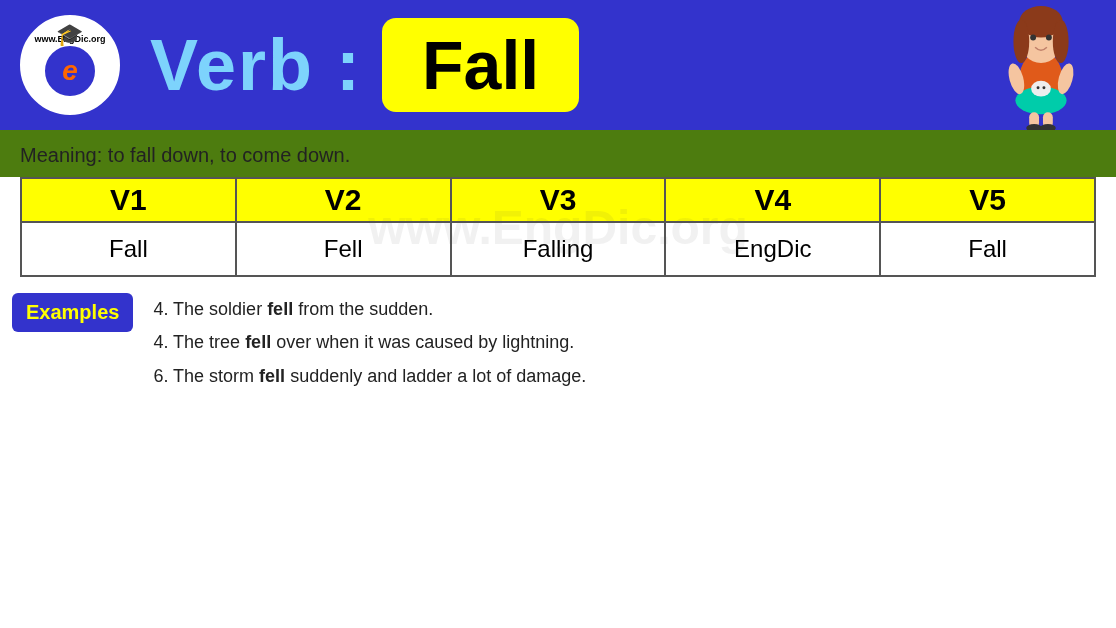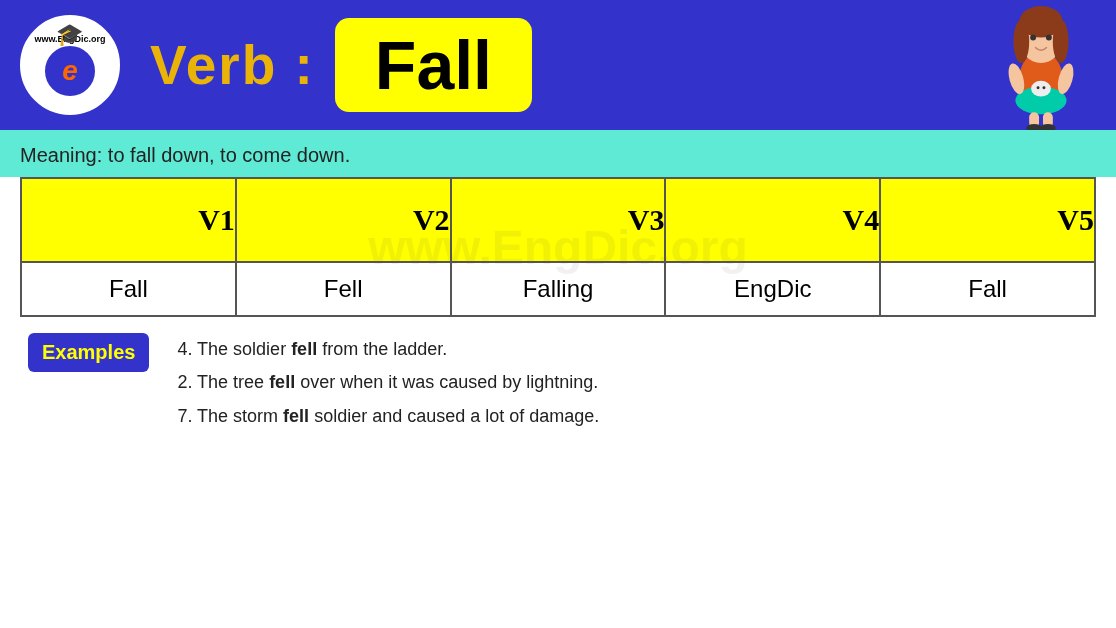--- a/index.html
+++ b/index.html
@@ -75,23 +75,23 @@
 
     .logo-cap {
       position: absolute;
       top: 2px;
       left: 50%;
       transform: translateX(-50%);
       font-size: 22px;
     }
 
     .header-verb-text {
-      font-size: 55px;
+      font-size: 72px;
       font-weight: 900;
-      color: #eab308;
+      color: #7dd3fc;
       margin-left: 30px;
       letter-spacing: 2px;
     }
 
     .header-fall-box {
       background: #ffff00;
       border-radius: 14px;
       padding: 8px 40px;
       margin-left: 20px;
     }
@@ -115,42 +115,41 @@
 
     
     .character-svg {
       width: 120px;
       height: 128px;
     }
 
     
     .meaning-section {
       padding: 14px 20px 10px 20px;
-      background: #5eead4;
+      background: #4d7c0f;
       font-size: 20px;
       color: #222;
     }
 
     
     .verb-table {
       width: calc(100% - 40px);
       margin: 0 20px;
       border-collapse: collapse;
       border: 2px solid #555;
     }
 
     .verb-table th {
       background: #ffff00;
       border: 2px solid #555;
       font-size: 30px;
       font-weight: 900;
-      padding: 24px 0;
-      text-align: right;
+      padding: 4px 0;
+      text-align: center;
       width: 20%;
-      font-family: Liberation Serif, serif;
     }
 
     .verb-table td {
       border: 2px solid #555;
       font-size: 24px;
       text-align: center;
       padding: 12px 0;
       width: 20%;
       background: #fff;
     }
@@ -170,22 +169,22 @@
     }
 
     .table-container {
       position: relative;
     }
 
     
     .examples-section {
       display: flex;
       align-items: flex-start;
-      padding: 16px 28px;
-      gap: 28px;
+      padding: 16px 12px;
+      gap: 20px;
     }
 
     .examples-badge {
       background: #3333cc;
       color: #ffff00;
       font-size: 20px;
       font-weight: bold;
       padding: 8px 14px;
       border-radius: 6px;
       white-space: nowrap;
@@ -284,22 +283,22 @@
         <td>Fall</td>
       </tr>
     </tbody>
   </table>
 </div>
 
 <div class="examples-section">
   <div class="examples-badge">Examples</div>
   <div class="examples-list">
     <div>
-      <span>4. The soldier </span><span class="bold">fell</span><span> from the ladder.</span>
+      <span>4. The soldier </span><span class="bold">fell</span><span> from the sudden.</span>
     </div>
     <div>
-      <span>2. The tree </span><span class="bold">fell</span><span> over when it was caused by lightning.</span>
+      <span>4. The tree </span><span class="bold">fell</span><span> over when it was caused by lightning.</span>
     </div>
     <div>
-      <span>7. The storm </span><span class="bold">fell</span><span> soldier and caused a lot of damage.</span>
+      <span>6. The storm </span><span class="bold">fell</span><span> suddenly and ladder a lot of damage.</span>
     </div>
   </div>
 </div>
 
 </body></html>

